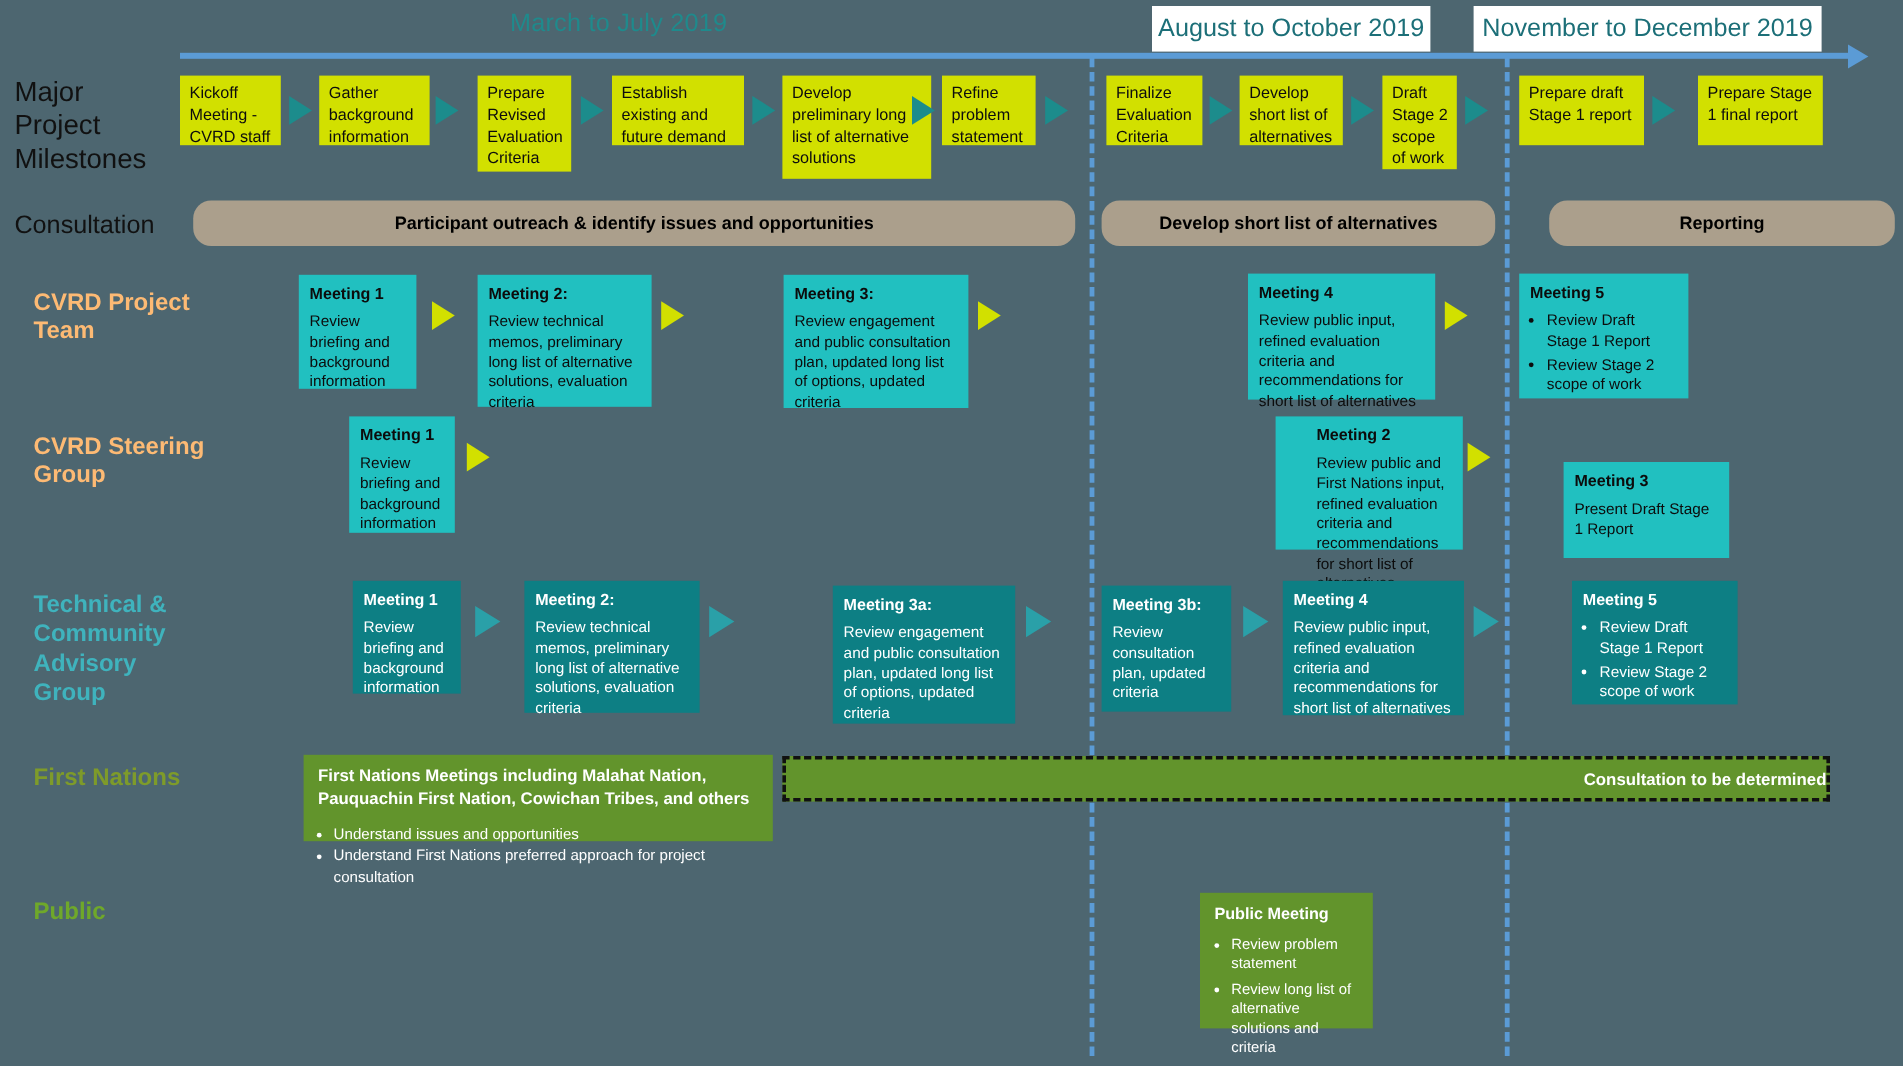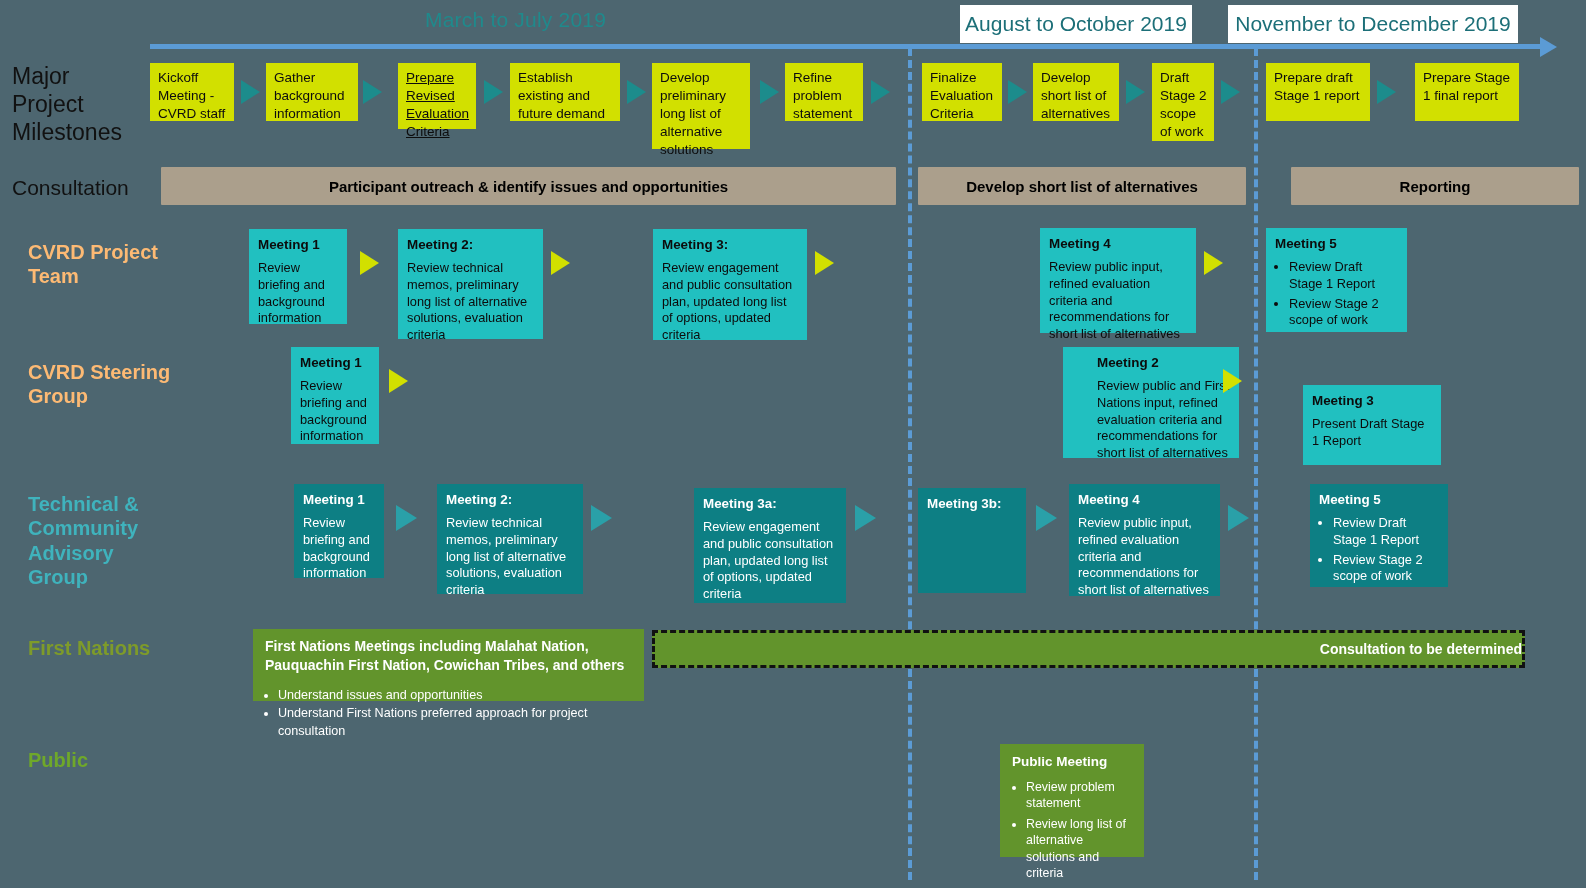--- a/index.html
+++ b/index.html
@@ -57,21 +57,21 @@
     width:0;height:0;border-top:12px solid transparent;
     border-bottom:12px solid transparent;border-left:19px solid #d2e000;
   }
   .ar-teal-d{
     width:0;height:0;border-top:13px solid transparent;
     border-bottom:13px solid transparent;border-left:21px solid #2aa0a8;
   }
 
   
   .cons-bar{
-    background:#ab9f8c;border-radius:1px;color:#000;
+    background:#ab9f8c;border-radius:15px;color:#000;
     font-size:15px;font-weight:700;
     display:flex;align-items:center;justify-content:center;
   }
 
   
   .mtg{padding:7px 9px 8px 9px;font-size:12.8px;line-height:1.30;}
   .mtg .hd{font-weight:700;font-size:13.4px;display:block;margin-bottom:7px;}
   .mtg .bd{display:block;}
   .mtg-cyan{background:#21c0c0;color:#0c0c0c;}
   .mtg-dark{background:#0d7f84;color:#ffffff;}
@@ -109,27 +109,27 @@
   <div class="abs row-label lbl-dark" style="left:12px;top:62px;width:135px;">Major
 Project
 Milestones</div>
 
   <div class="abs ms-box" style="left:150px;top:63px;width:84px;height:58px;">Kickoff Meeting - CVRD staff</div>
   <div class="abs ar-teal" style="left:241px;top:80px;"></div>
 
   <div class="abs ms-box" style="left:266px;top:63px;width:92px;height:58px;">Gather background information</div>
   <div class="abs ar-teal" style="left:363px;top:80px;"></div>
 
-  <div class="abs ms-box" style="left:398px;top:63px;width:78px;height:66px;text-decoration:underline;">Prepare Revised Evaluation Criteria</div>
+  <div class="abs ms-box" style="left:398px;top:63px;width:78px;height:80px;">Prepare Revised Evaluation Criteria</div>
   <div class="abs ar-teal" style="left:484px;top:80px;"></div>
 
   <div class="abs ms-box" style="left:510px;top:63px;width:110px;height:58px;">Establish existing and future demand</div>
   <div class="abs ar-teal" style="left:627px;top:80px;"></div>
 
-  <div class="abs ms-box" style="left:652px;top:63px;width:98px;height:86px;">Develop preliminary long list of alternative solutions</div>
+  <div class="abs ms-box" style="left:652px;top:63px;width:124px;height:86px;">Develop preliminary long list of alternative solutions</div>
   <div class="abs ar-teal" style="left:760px;top:80px;"></div>
 
   <div class="abs ms-box" style="left:785px;top:63px;width:78px;height:58px;">Refine problem statement</div>
   <div class="abs ar-teal" style="left:871px;top:80px;"></div>
 
   <div class="abs ms-box" style="left:922px;top:63px;width:80px;height:58px;">Finalize Evaluation Criteria</div>
   <div class="abs ar-teal" style="left:1008px;top:80px;"></div>
 
   <div class="abs ms-box" style="left:1033px;top:63px;width:86px;height:58px;">Develop short list of alternatives</div>
   <div class="abs ar-teal" style="left:1126px;top:80px;"></div>
@@ -185,21 +185,21 @@
 
   <div class="abs row-label lbl-cyan" style="left:28px;top:360px;width:190px;">CVRD Steering
 Group</div>
 
   <div class="abs mtg mtg-cyan" style="left:291px;top:347px;width:88px;height:97px;">
     <span class="hd">Meeting 1</span>
     <span class="bd">Review briefing and background information</span>
   </div>
   <div class="abs ar-yellow" style="left:389px;top:369px;"></div>
 
-  <div class="abs mtg mtg-cyan" style="left:1063px;top:347px;width:176px;height:111px;padding-left:34px;">
+  <div class="abs mtg mtg-cyan" style="left:1063px;top:347px;width:156px;height:111px;padding-left:34px;">
     <span class="hd">Meeting 2</span>
     <span class="bd">Review public and First Nations input, refined evaluation criteria and recommendations for short list of alternatives</span>
   </div>
   <div class="abs ar-yellow" style="left:1223px;top:369px;"></div>
 
   <div class="abs mtg mtg-cyan" style="left:1303px;top:352px;width:138px;height:80px;margin-top:33px;">
     <span class="hd">Meeting 3</span>
     <span class="bd">Present Draft Stage 1 Report</span>
   </div>
 
@@ -221,20 +221,21 @@
   <div class="abs ar-teal-d" style="left:591px;top:505px;"></div>
 
   <div class="abs mtg mtg-dark" style="left:694px;top:488px;width:152px;height:115px;">
     <span class="hd">Meeting 3a:</span>
     <span class="bd">Review engagement and public consultation plan, updated long list of options, updated criteria</span>
   </div>
   <div class="abs ar-teal-d" style="left:855px;top:505px;"></div>
 
   <div class="abs mtg mtg-dark" style="left:918px;top:488px;width:108px;height:105px;">
     <span class="hd">Meeting 3b:</span>
+    <span class="bd">Review consultation plan, updated criteria</span>
   </div>
   <div class="abs ar-teal-d" style="left:1036px;top:505px;"></div>
 
   <div class="abs mtg mtg-dark" style="left:1069px;top:484px;width:151px;height:112px;">
     <span class="hd">Meeting 4</span>
     <span class="bd">Review public input, refined evaluation criteria and recommendations for short list of alternatives</span>
   </div>
   <div class="abs ar-teal-d" style="left:1228px;top:505px;"></div>
 
   <div class="abs mtg mtg-dark" style="left:1310px;top:484px;width:138px;height:103px;">

